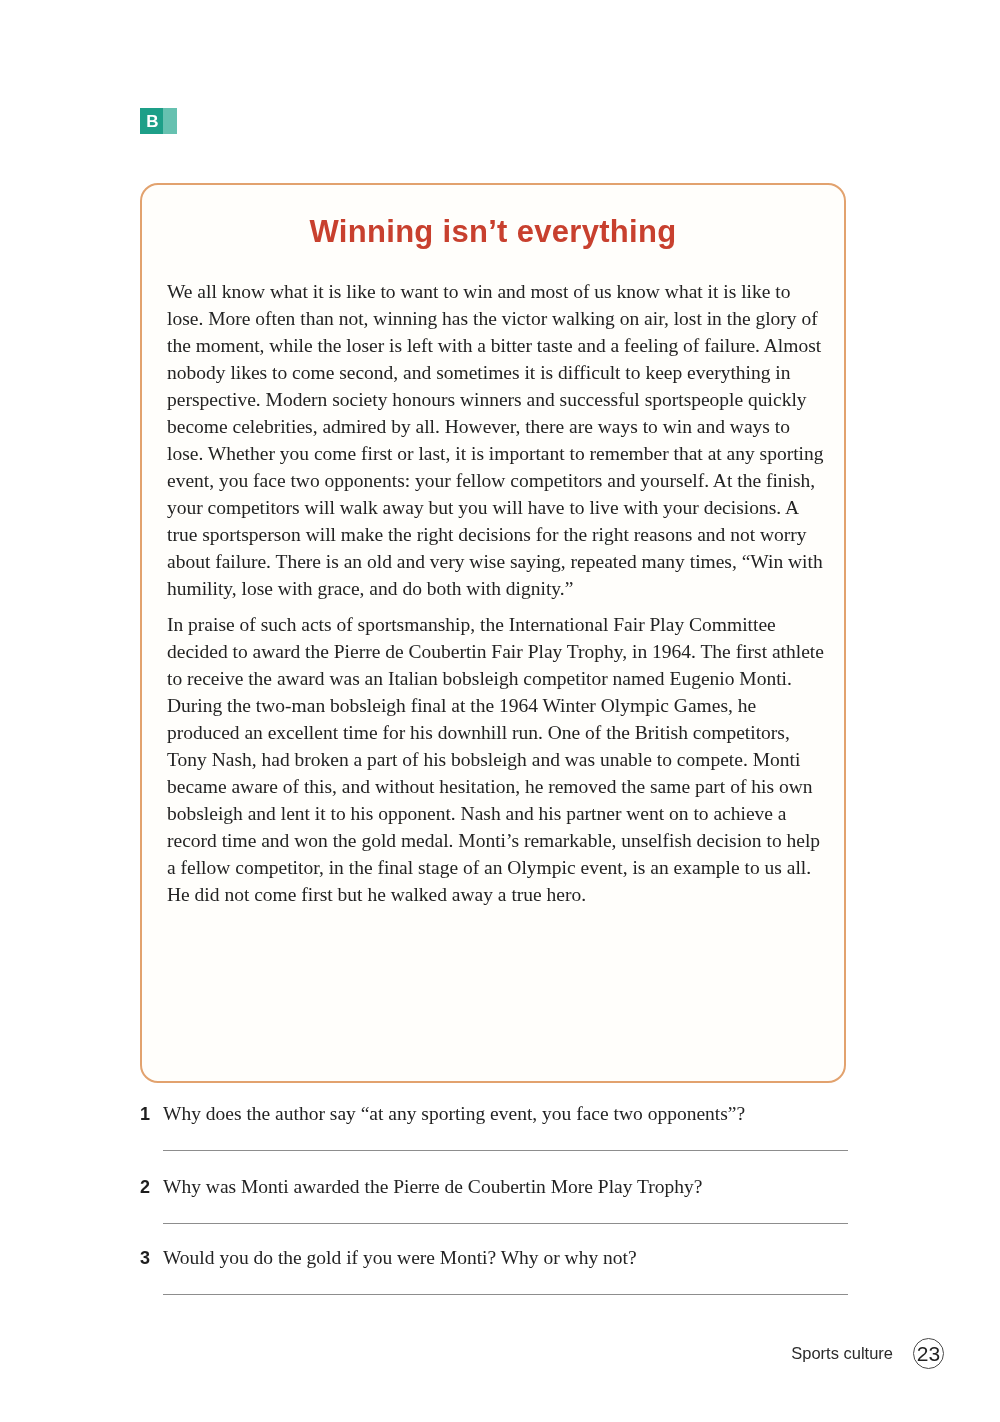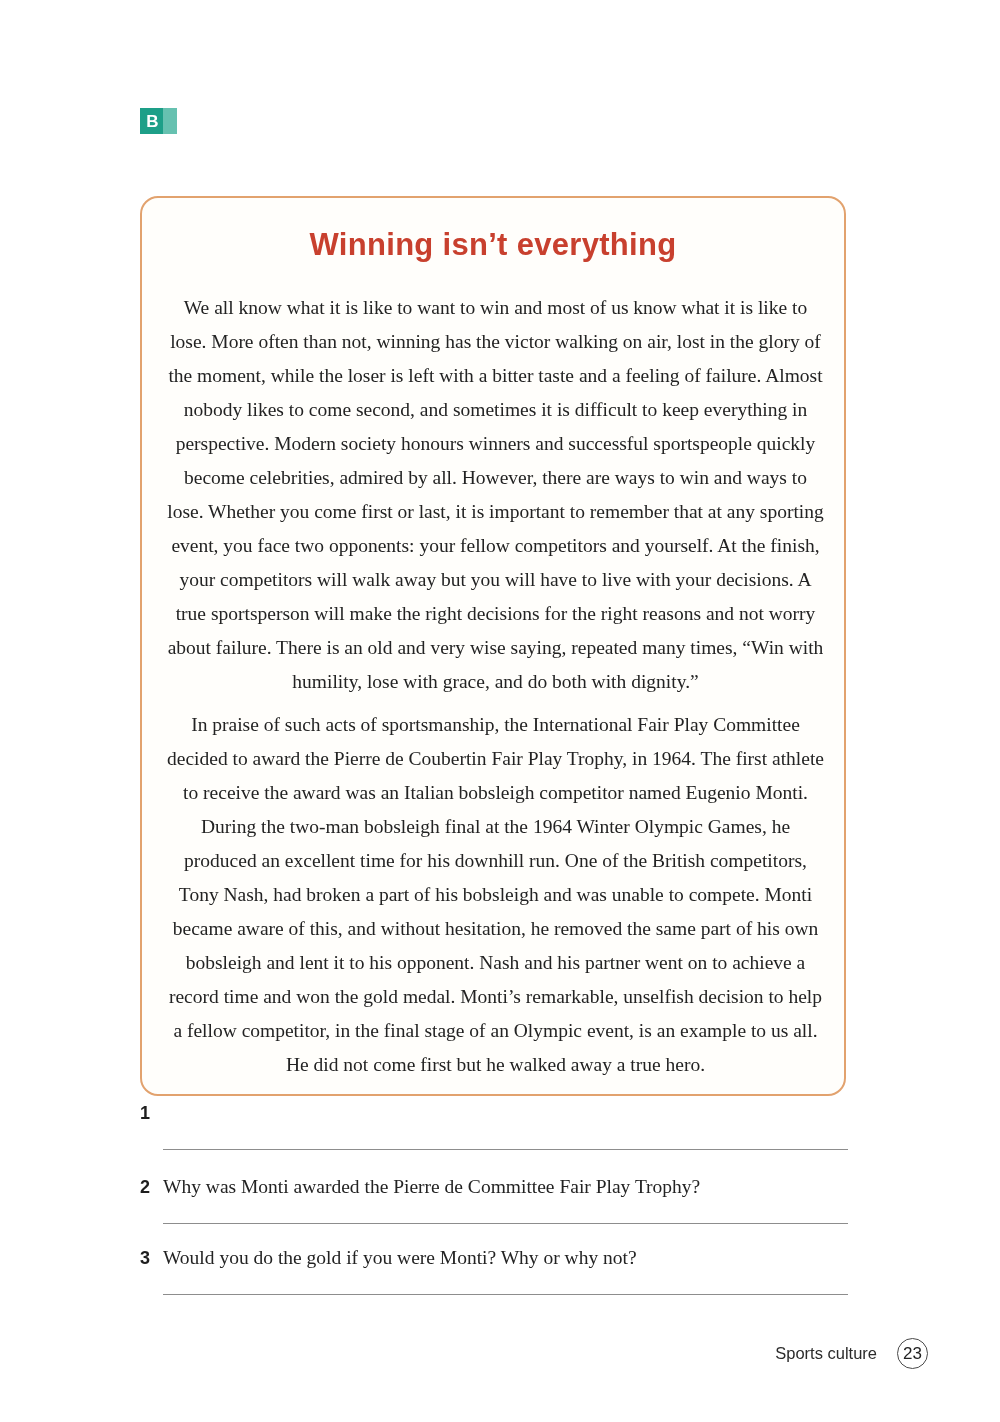--- a/index.html
+++ b/index.html
@@ -49,38 +49,37 @@
   .article-box {
     position: absolute;
     top: 183px;
     left: 140px;
     width: 706px;
     height: 900px;
     box-sizing: border-box;
     border: 2px solid #e2a26e;
     border-radius: 18px;
     background: #fffefb;
-    margin-top: 13px;
   }
   .article-title {
     margin-top: 29px;
     text-align: center;
     font-family: "Liberation Sans", sans-serif;
     font-weight: bold;
     font-size: 31px;
     letter-spacing: 0.3px;
     color: #c8402e;
   }
   .article-body {
     margin: 28px 20px 0 25px;
     font-family: "Liberation Serif", serif;
     font-size: 19.5px;
-    line-height: 34px;
+    line-height: 27px;
     color: #232323;
-    text-align: center;
+    text-align: left;
   }
   .article-body p { margin: 0; }
   .article-body p + p { margin-top: 9px; }
 
   
   .question-block {
     position: absolute;
     left: 140px;
     width: 710px;
   }
@@ -115,37 +114,38 @@
   
   .footer {
     position: absolute;
     top: 1338px;
     left: 0;
     width: 928px;
     display: flex;
     justify-content: flex-end;
     align-items: center;
     gap: 20px;
+    padding-left: 16px;
   }
   .footer-title {
     font-family: "Liberation Sans", sans-serif;
     font-size: 16.5px;
     color: #2b2b2b;
   }
   .page-circle {
     width: 31px;
     height: 31px;
     box-sizing: border-box;
     border: 1.4px solid #4a4a4a;
     border-radius: 50%;
     display: flex;
     align-items: center;
     justify-content: center;
     font-family: "Liberation Sans", sans-serif;
-    font-size: 17px;
+    font-size: 21px;
     color: #222222;
   }
 </style>
 </head>
 <body>
 
 <div class="page">
 
   <div class="instruction-row">
     <span class="section-badge">B</span>
@@ -155,28 +155,29 @@
     <div class="article-title">Winning isn’t everything</div>
     <div class="article-body">
       <p>We all know what it is like to want to win and most of us know what it is like to lose. More often than not, winning has the victor walking on air, lost in the glory of the moment, while the loser is left with a bitter taste and a feeling of failure. Almost nobody likes to come second, and sometimes it is difficult to keep everything in perspective. Modern society honours winners and successful sportspeople quickly become celebrities, admired by all. However, there are ways to win and ways to lose. Whether you come first or last, it is important to remember that at any sporting event, you face two opponents: your fellow competitors and yourself. At the finish, your competitors will walk away but you will have to live with your decisions. A true sportsperson will make the right decisions for the right reasons and not worry about failure. There is an old and very wise saying, repeated many times, “Win with humility, lose with grace, and do both with dignity.”</p>
       <p>In praise of such acts of sportsmanship, the International Fair Play Committee decided to award the Pierre de Coubertin Fair Play Trophy, in 1964. The first athlete to receive the award was an Italian bobsleigh competitor named Eugenio Monti. During the two-man bobsleigh final at the 1964 Winter Olympic Games, he produced an excellent time for his downhill run. One of the British competitors, Tony Nash, had broken a part of his bobsleigh and was unable to compete. Monti became aware of this, and without hesitation, he removed the same part of his own bobsleigh and lent it to his opponent. Nash and his partner went on to achieve a record time and won the gold medal. Monti’s remarkable, unselfish decision to help a fellow competitor, in the final stage of an Olympic event, is an example to us all. He did not come first but he walked away a true hero.</p>
     </div>
   </div>
 
   <div class="question-block q1">
     <div class="q-row">
       <span class="q-num">1</span>
+      <span class="q-text">Why does the author say “at any sporting event, you face two opponents”?</span>
     </div>
     <div class="answer-line"></div>
   </div>
 
   <div class="question-block q2">
     <div class="q-row">
       <span class="q-num">2</span>
-      <span class="q-text">Why was Monti awarded the Pierre de Committee Fair Play Trophy?</span>
+      <span class="q-text">Why was Monti awarded the Pierre de Coubertin More Play Trophy?</span>
     </div>
     <div class="answer-line"></div>
   </div>
 
   <div class="question-block q3">
     <div class="q-row">
       <span class="q-num">3</span>
       <span class="q-text">Would you do the gold if you were Monti? Why or why not?</span>
     </div>
     <div class="answer-line"></div>

